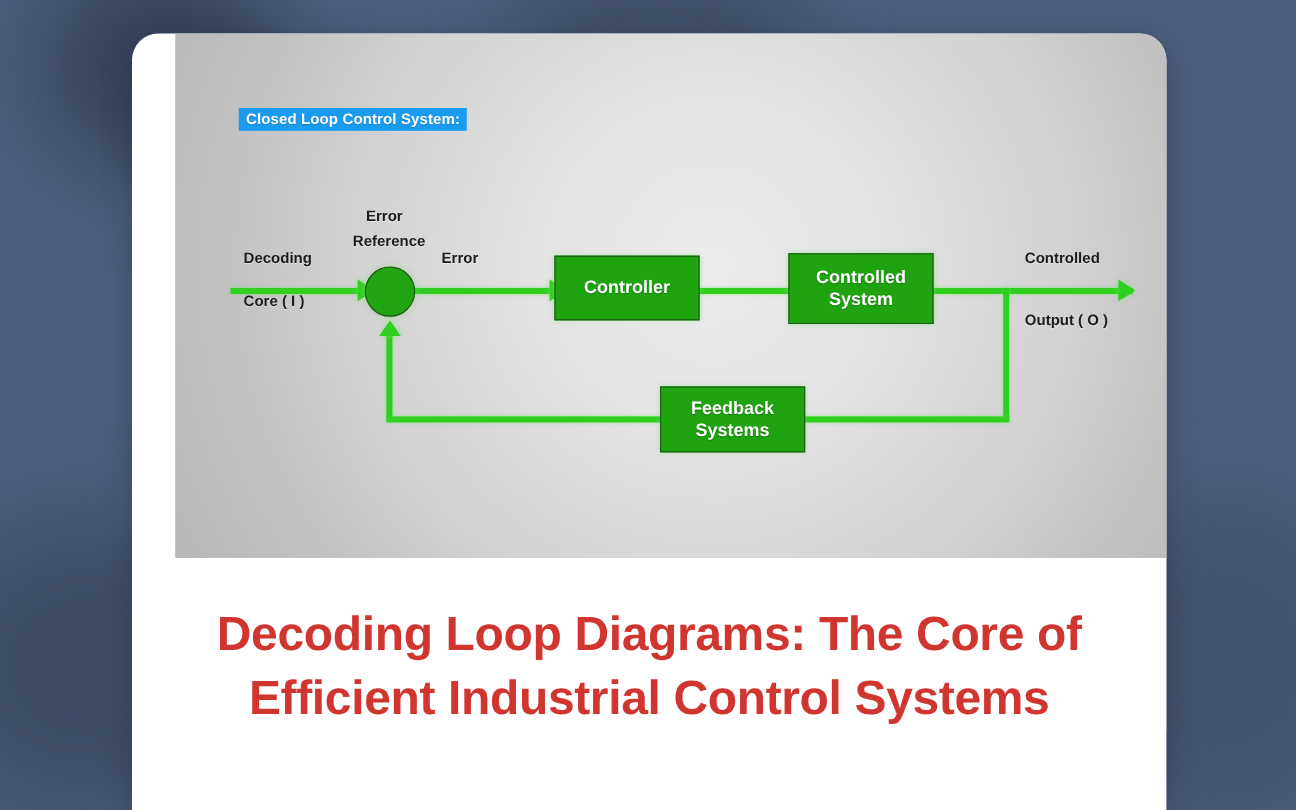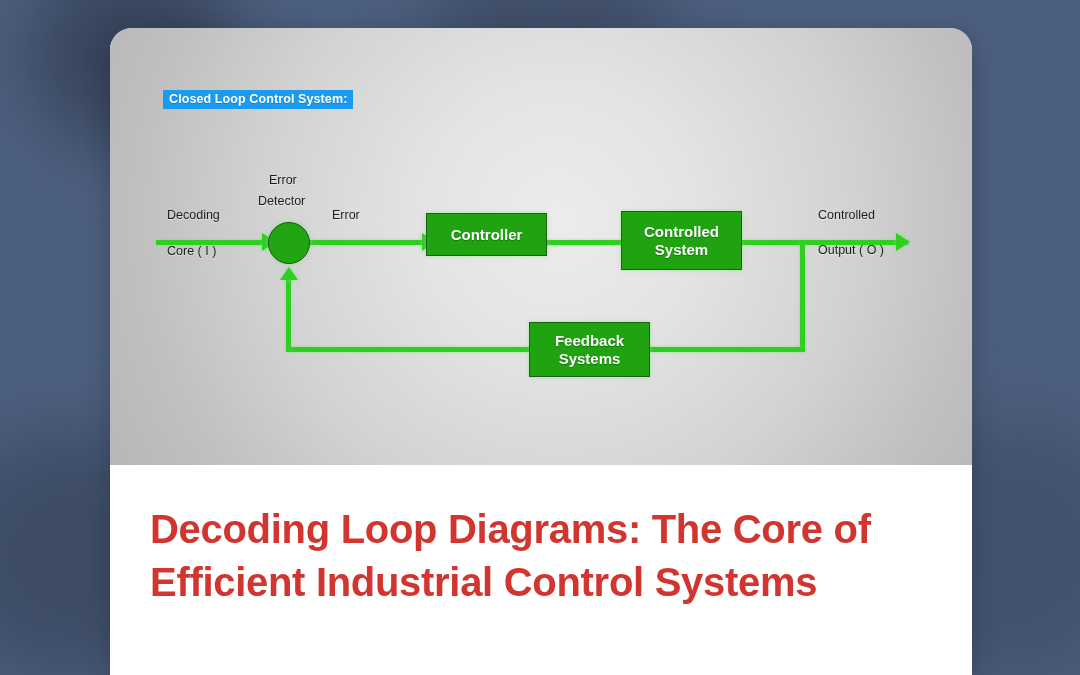--- a/index.html
+++ b/index.html
@@ -32,20 +32,21 @@
     background: #ffffff;
     box-shadow: 0 6px 26px rgba(20,28,44,0.30);
   }
 
   
   .diagram {
     position: relative;
     width: 862px; height: 437px;
     background:
       radial-gradient(circle at 52% 44%, #ececec 0%, #e4e4e4 26%, #d2d2d2 58%, #c0c0c0 82%, #b7b7b7 100%);
+    margin-left: 36px;
   }
 
   .heading-tag {
     position: absolute;
     left: 53px; top: 62px;
     padding: 2px 6px 3px 6px;
     background: #1a9bf0;
     color: #ffffff;
     font-size: 12.5px;
     font-weight: bold;
@@ -63,23 +64,23 @@
     font-size: 15px;
     font-weight: bold;
     display: flex;
     align-items: center;
     justify-content: center;
     text-align: center;
     line-height: 1.18;
     text-shadow: 0 1px 1px rgba(0,0,0,0.30);
     box-shadow: 0 0 4px rgba(120,220,110,0.55);
   }
-  .blk-controller  { left: 316px; top: 185px; width: 121px; height: 43px; }
+  .blk-controller  { left: 316px; top: 185px; width: 121px; height: 54px; }
   .blk-process     { left: 511px; top: 183px; width: 121px; height: 59px; }
-  .blk-feedback    { left: 419px; top: 294px; width: 121px; height: 55px; }
+  .blk-feedback    { left: 404px; top: 294px; width: 121px; height: 55px; }
 
   .sum-circle {
     position: absolute;
     left: 158px; top: 194px;
     width: 42px; height: 42px;
     border-radius: 50%;
     background: #22a512;
     border: 1.5px solid #1b5714;
     box-shadow: 0 0 5px rgba(120,220,110,0.6);
   }
@@ -114,45 +115,46 @@
   }
   .ar-in    { left: 152px; top: 205px; }
   .ar-err   { left: 312px; top: 205px; }
   .ar-out   { left: 786px; top: 205px; }
   .ar-up    { left: 170px; top: 239px; }
 
   .lbl {
     position: absolute;
     color: #1c1c1c;
     font-size: 12.5px;
-    font-weight: normal;
+    font-weight: bold;
     white-space: nowrap;
     text-shadow: 0 1px 0 rgba(255,255,255,0.45);
   }
   .lbl-ref      { left: 57px;  top: 180px; }
   .lbl-input    { left: 57px;  top: 216px; }
   .lbl-errdet1  { left: 159px; top: 145px; }
   .lbl-errdet2  { left: 148px; top: 166px; }
   .lbl-error    { left: 222px; top: 180px; }
   .lbl-cout1    { left: 708px; top: 180px; }
-  .lbl-cout2    { left: 708px; top: 215px; }
+  .lbl-cout2    { left: 708px; top: 232px; }
 
   
   .title-area {
     width: 862px;
     padding: 38px 40px 0 40px;
     background: #ffffff;
   }
   .post-title {
     margin: 0;
     color: #d03530;
     font-family: "Liberation Sans", sans-serif;
     font-size: 40px;
     font-weight: bold;
     line-height: 1.33;
+    text-align: center;
     letter-spacing: -0.3px;
   }
 </style>
 </head>
 <body>
 
 <div class="bg-blotch bg-b1"></div>
 <div class="bg-blotch bg-b2"></div>
 <div class="bg-blotch bg-b3"></div>
 <div class="bg-blotch bg-b4"></div>
@@ -194,21 +196,21 @@
     <div class="blk blk-feedback">
       <span>
         <span>Feedback</span><br>
         <span>Systems</span>
       </span>
     </div>
 
     <div class="lbl lbl-ref">Decoding</div>
     <div class="lbl lbl-input">Core ( I )</div>
     <div class="lbl lbl-errdet1">Error</div>
-    <div class="lbl lbl-errdet2">Detector</div>
+    <div class="lbl lbl-errdet2">Reference</div>
     <div class="lbl lbl-error">Error</div>
     <div class="lbl lbl-cout1">Controlled</div>
     <div class="lbl lbl-cout2">Output ( O )</div>
 
   </div>
 
   <div class="title-area">
     <h1 class="post-title">Decoding Loop Diagrams: The Core of Efficient Industrial Control Systems</h1>
   </div>
 

